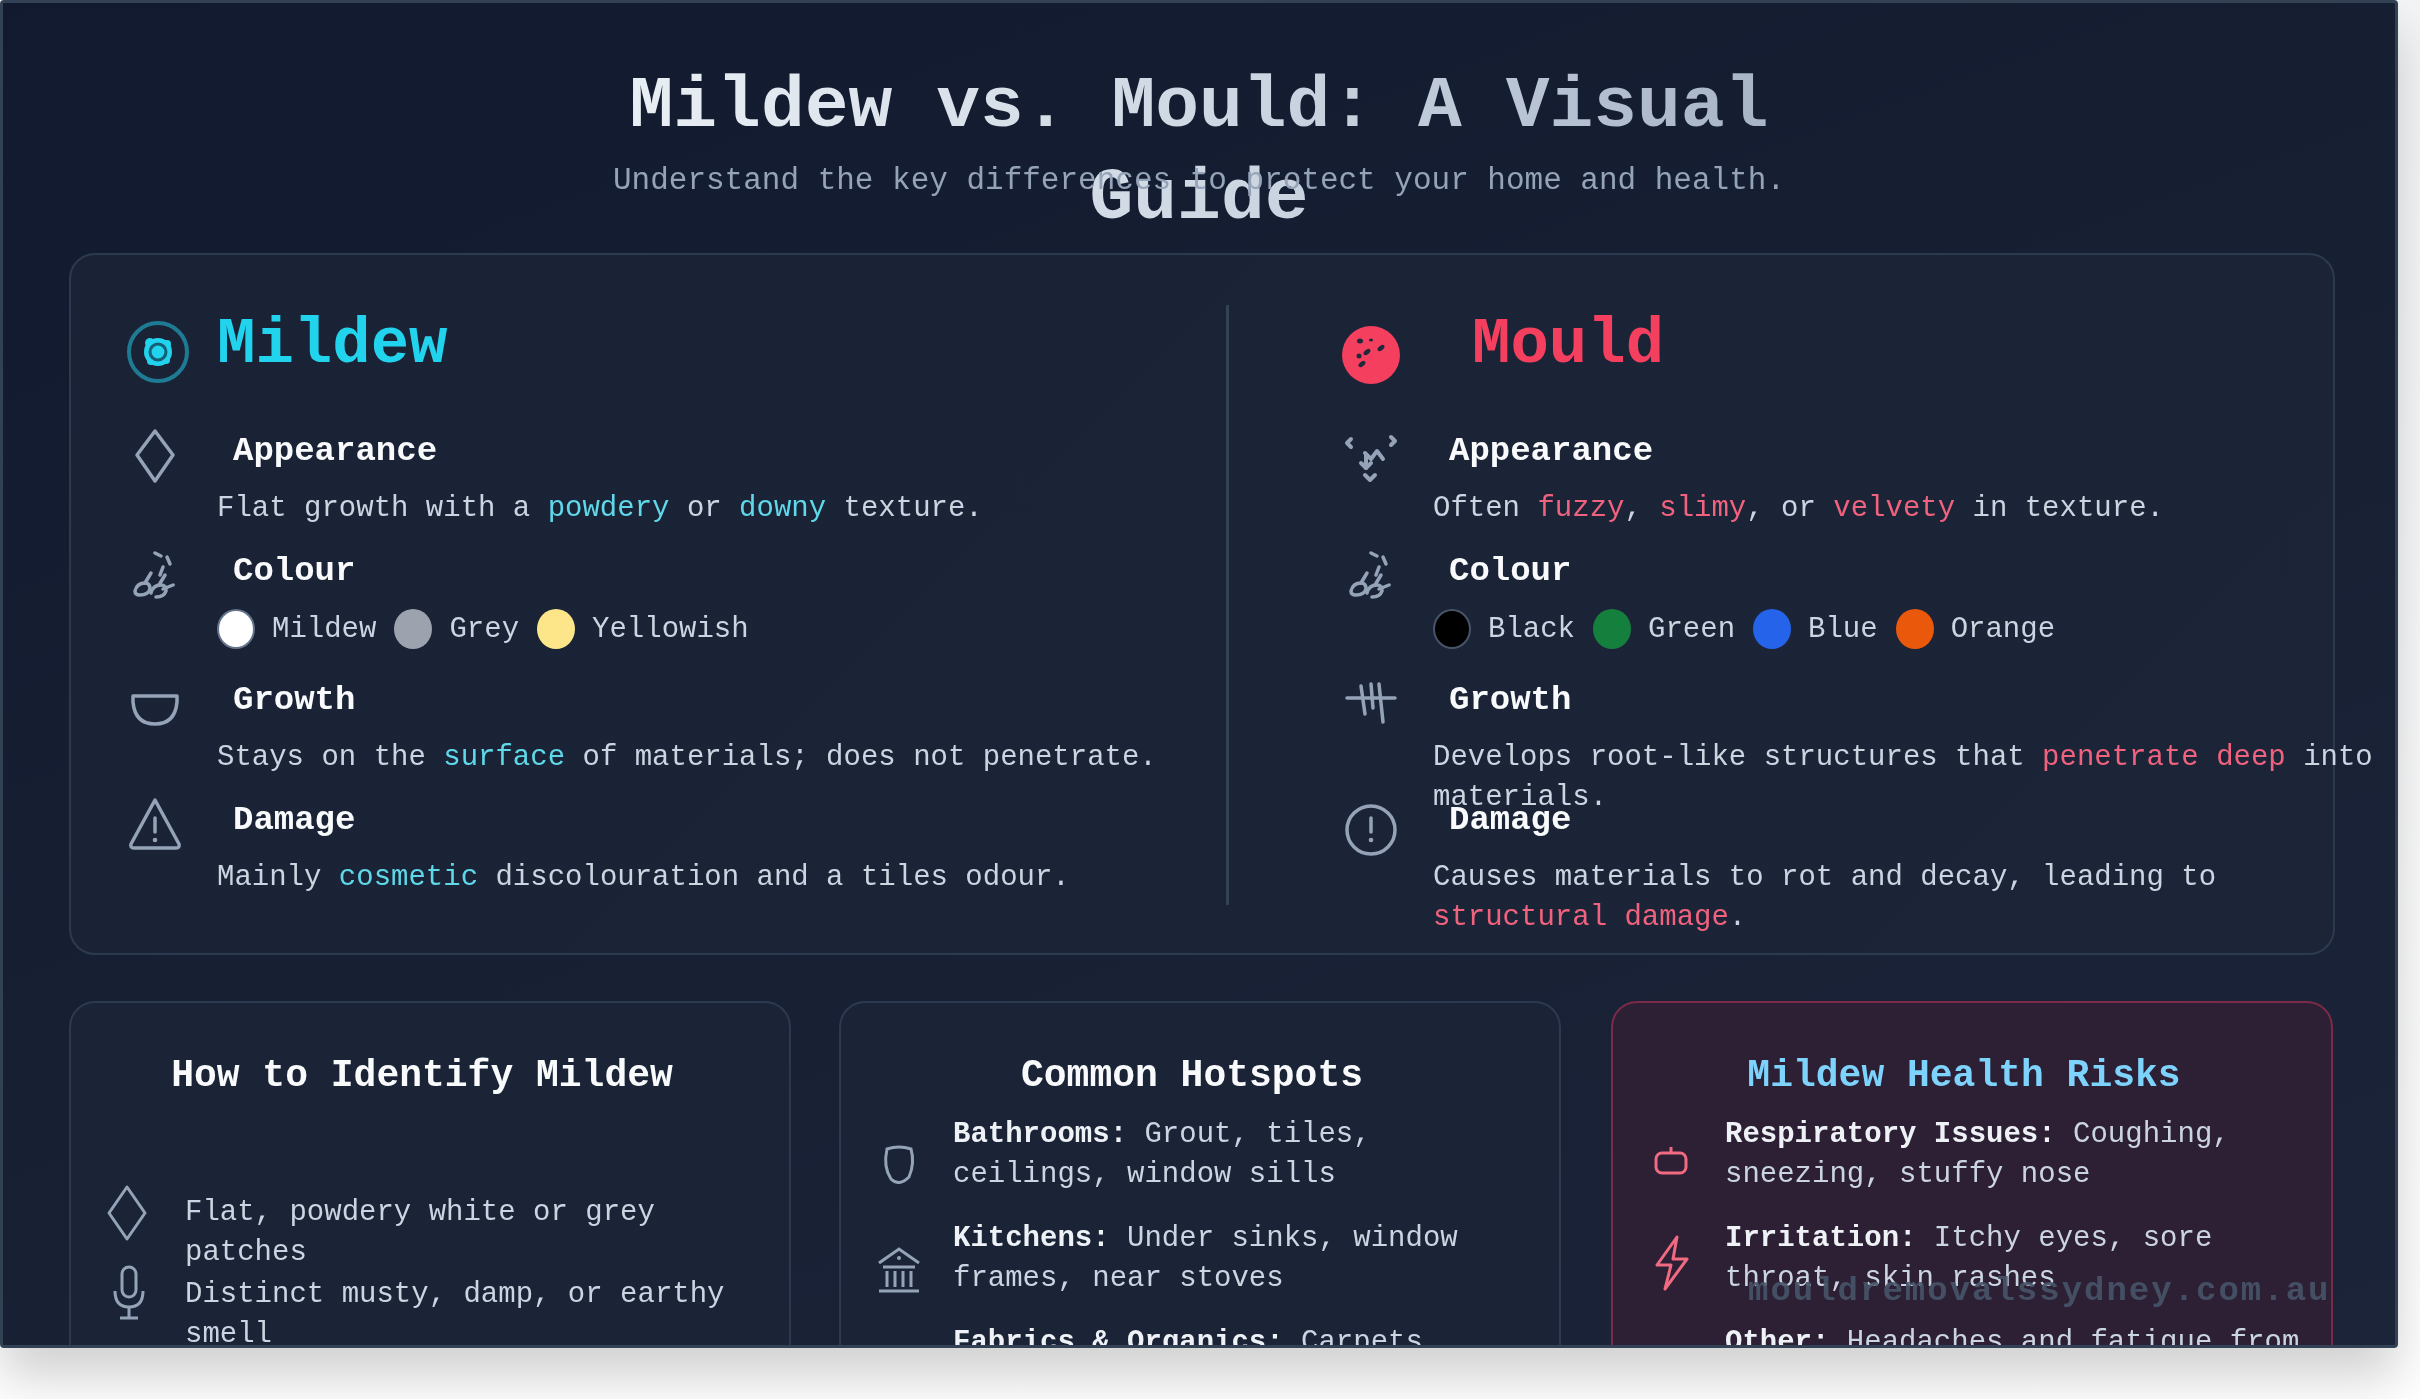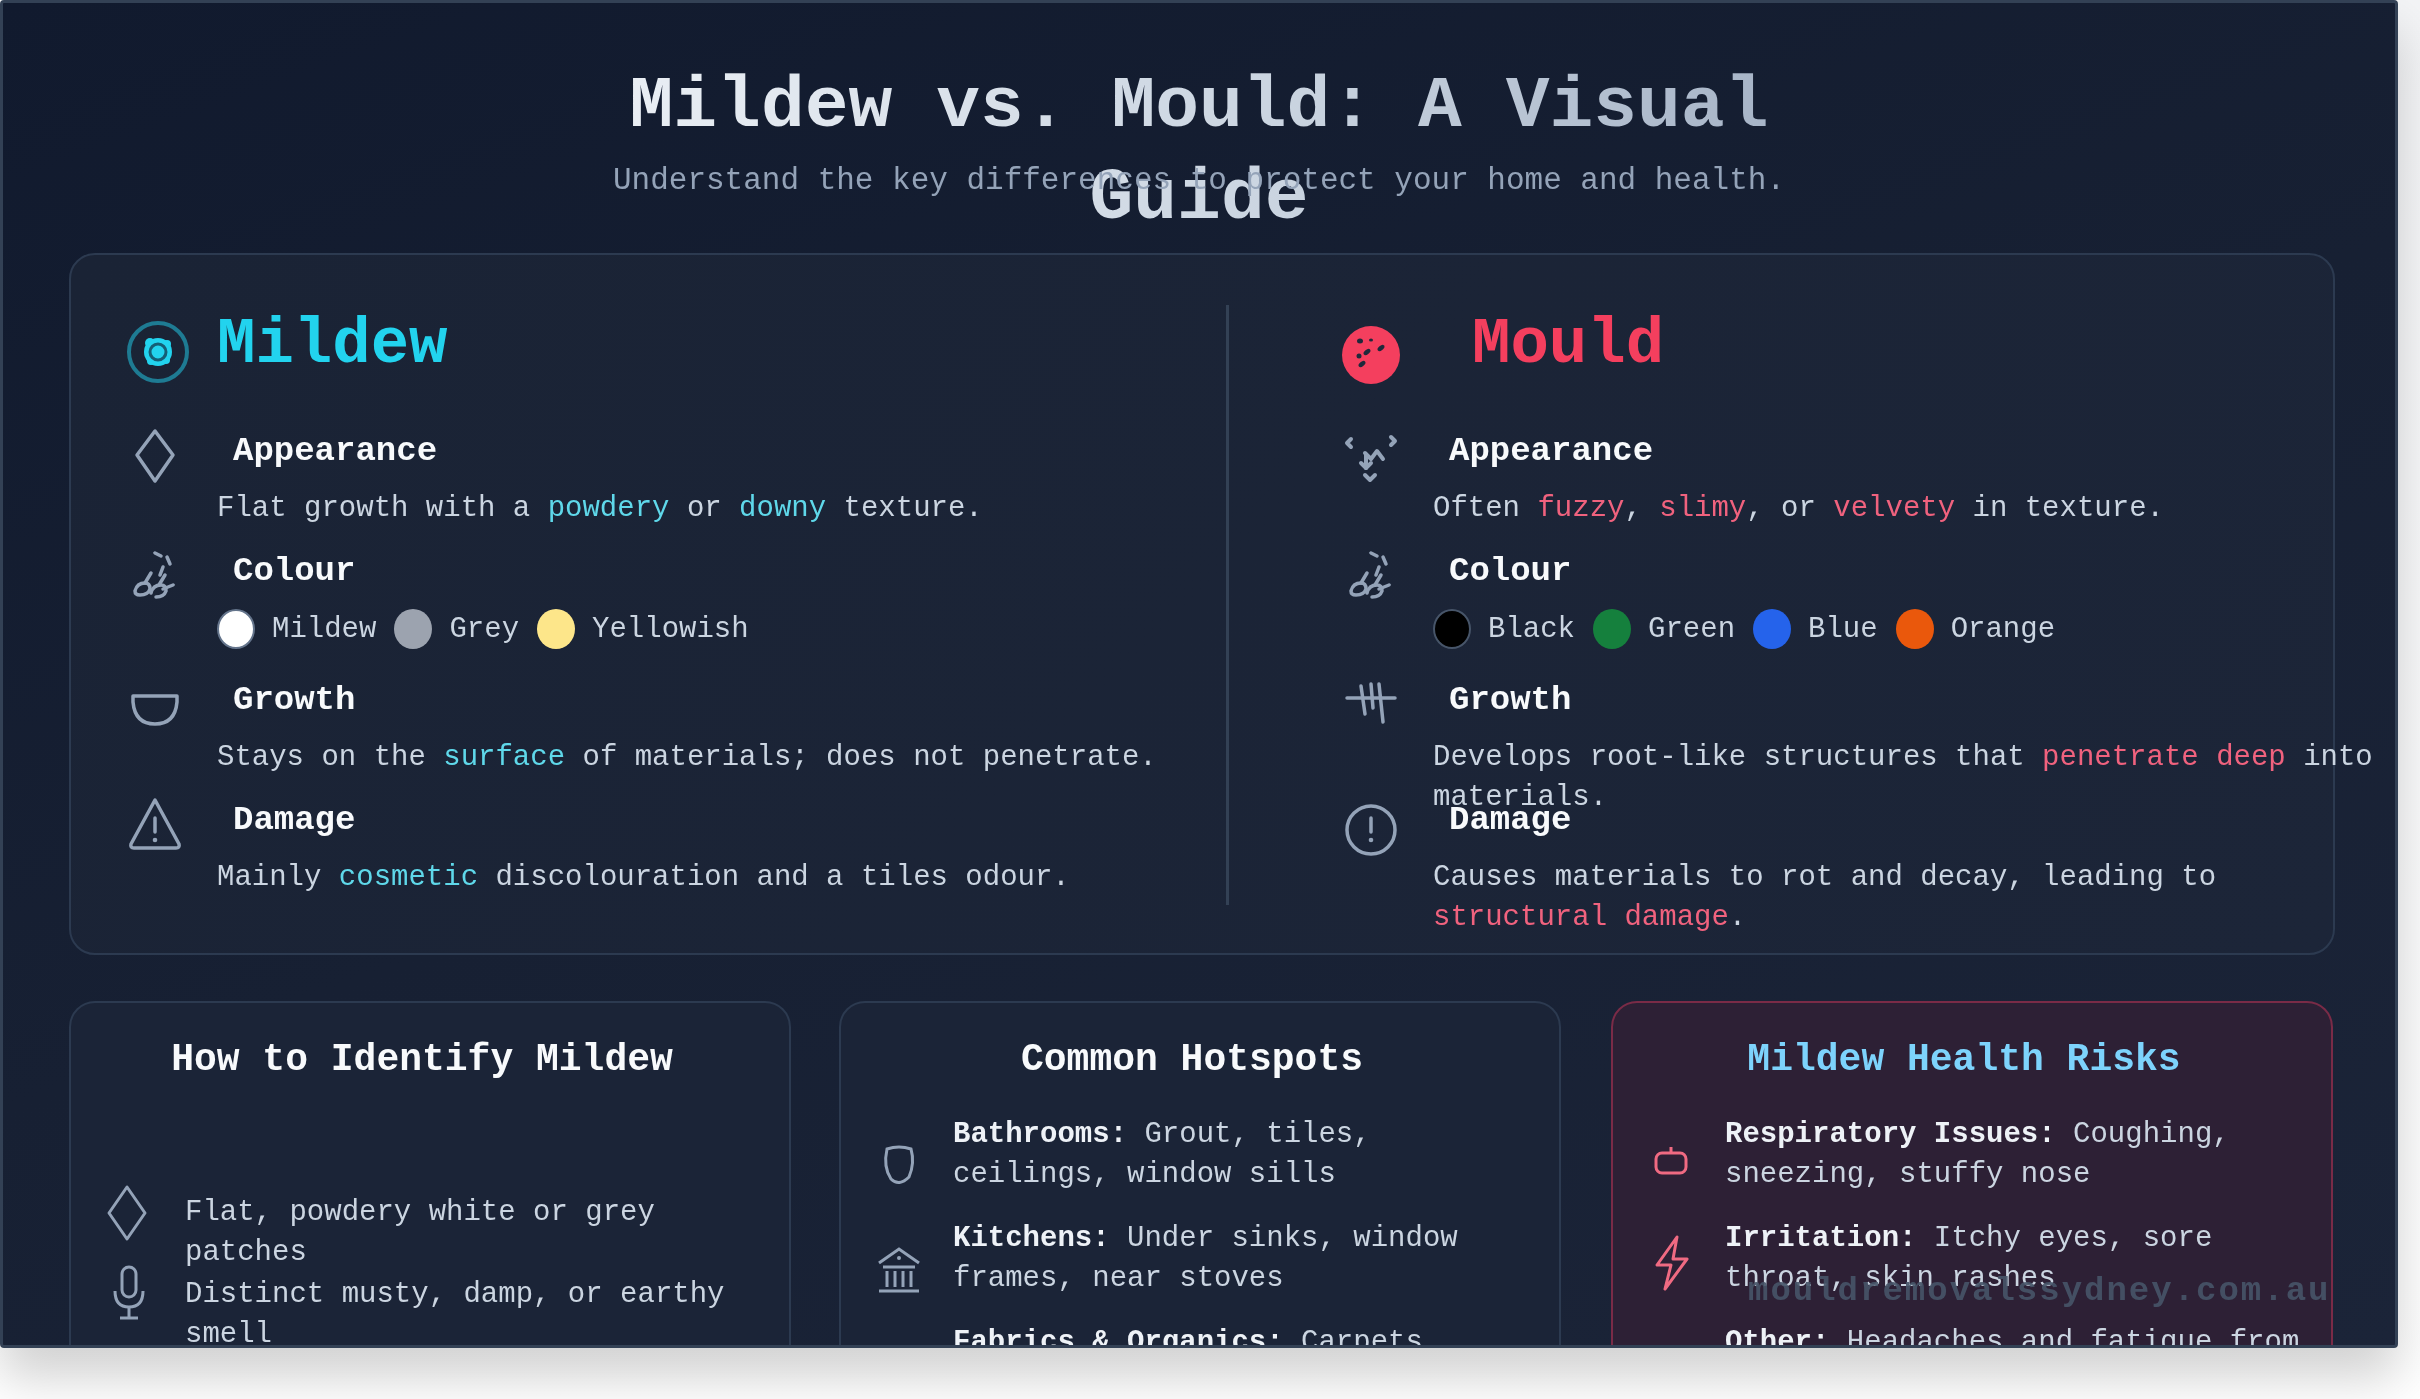--- a/index.html
+++ b/index.html
@@ -55,21 +55,21 @@
   .swatches { display:flex; align-items:center; margin-top:6px; }
   .sw { width:38px; height:40px; border-radius:50%; display:inline-block; box-sizing:border-box; }
   .sw-label { font-size:29px; color:#cbd5e1; margin:0 18px 0 17px; }
   .bcard {
     position:absolute; top:998px; width:718px; height:400px;
     border:2px solid #2c3a50; border-radius:26px;
     background: #1b2437;
   }
   .bcard.risk { background:#2d2035; border-color:#7a2b47; }
   .bcard h2 {
-    margin:0; position:absolute; top:32px; left:0; right:16px; text-align:center;
+    margin:16px; position:absolute; top:32px; left:0; right:16px; text-align:center;
     font-size:38px; font-weight:bold; color:#f8fafc; line-height:50px;
   }
   .bcard.risk h2 { color:#7dd3fc; }
   .brow { position:absolute; left:0; right:0; }
   .brow .bicon { position:absolute; left:30px; width:52px; height:52px; }
   .brow .btext { position:absolute; left:112px; right:30px; font-size:29px; color:#cbd5e1; line-height:40px; }
   .brow .btext b { color:#eef2f7; }
   .watermark {
     position:absolute; left:1745px; top:1268px; font-size:34px; font-weight:bold;
     color:#475569; opacity:0.9; letter-spacing:2px; line-height:40px;

